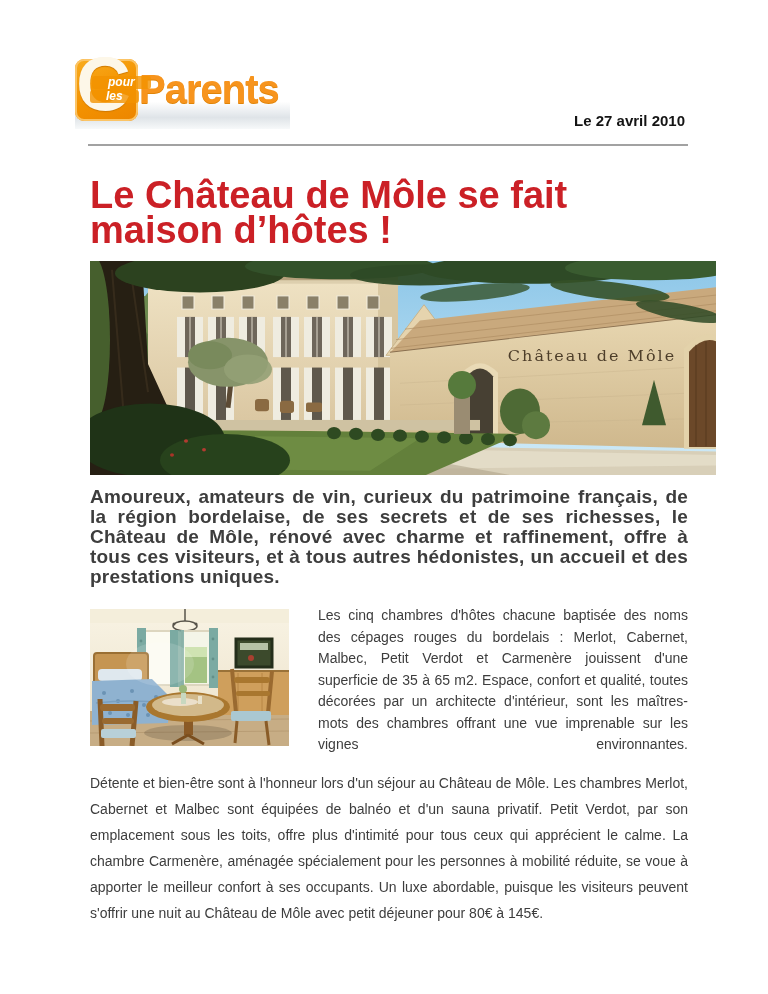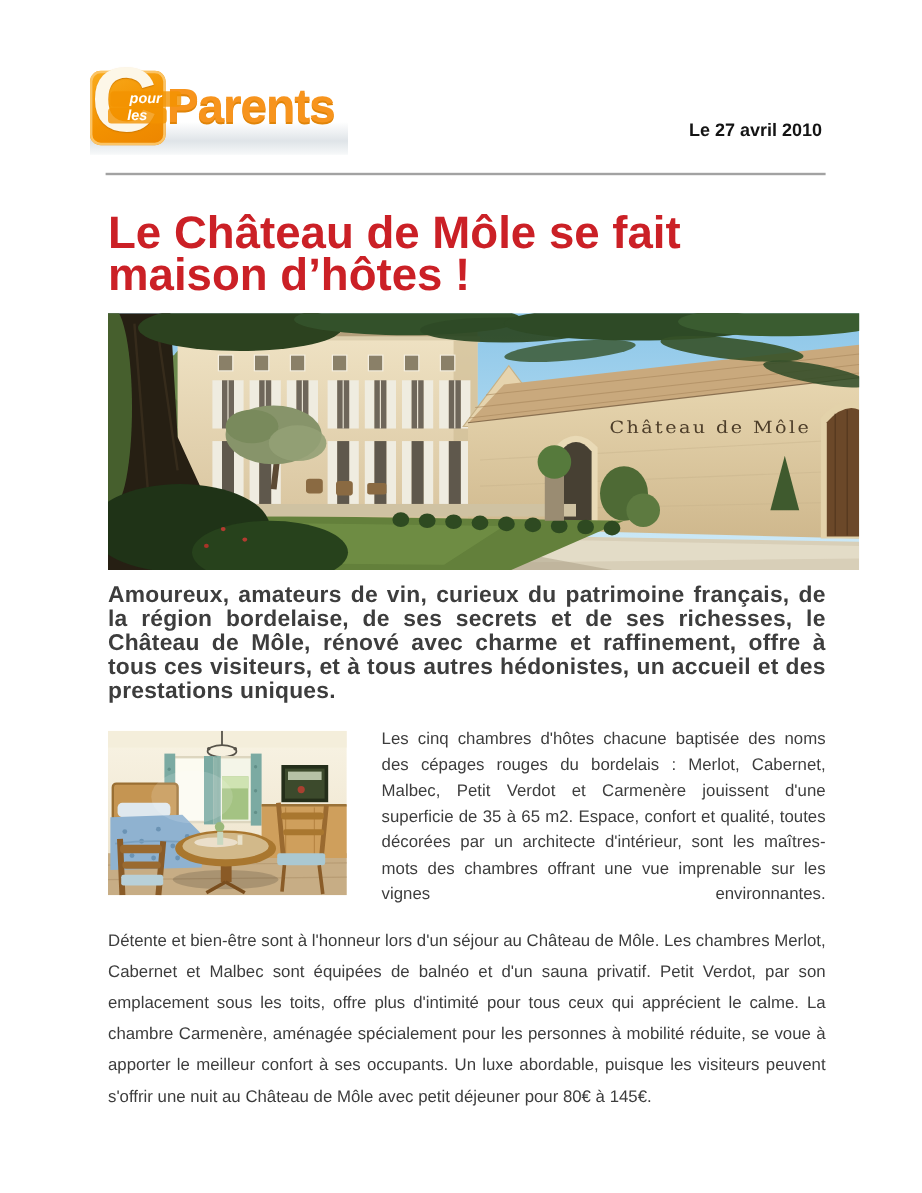--- a/index.html
+++ b/index.html
@@ -30,21 +30,21 @@
     position:absolute; font-size:12px; font-weight:bold; font-style:italic;
     color:#fff; background:#f39200cc; padding:0 16px; border-radius:3px; line-height:13px;
   }
   .logo-pour { left:17px; top:17px; }
   .logo-les  { left:15px; top:31px; }
   .logo-word {
     font-size:40px; font-weight:bold; color:#f7941d; letter-spacing:-1px;
     line-height:64px; margin-left:1px; text-shadow:0 1px 0 #e08408;
   }
   .issue-date {
-    position:absolute; right:83px; top:100px;
+    position:absolute; right:83px; top:112px;
     font-size:15px; font-weight:bold; color:#141414;
   }
   .rule { position:absolute; left:88px; right:80px; top:144px; border-top:2px solid #a2a2a2; }
 
   
   main { margin:0 80px 0 90px; }
   h1 {
     margin:28px 0 0 0; font-size:38px; line-height:35px;
     font-weight:bold; color:#cb2026;
   }

